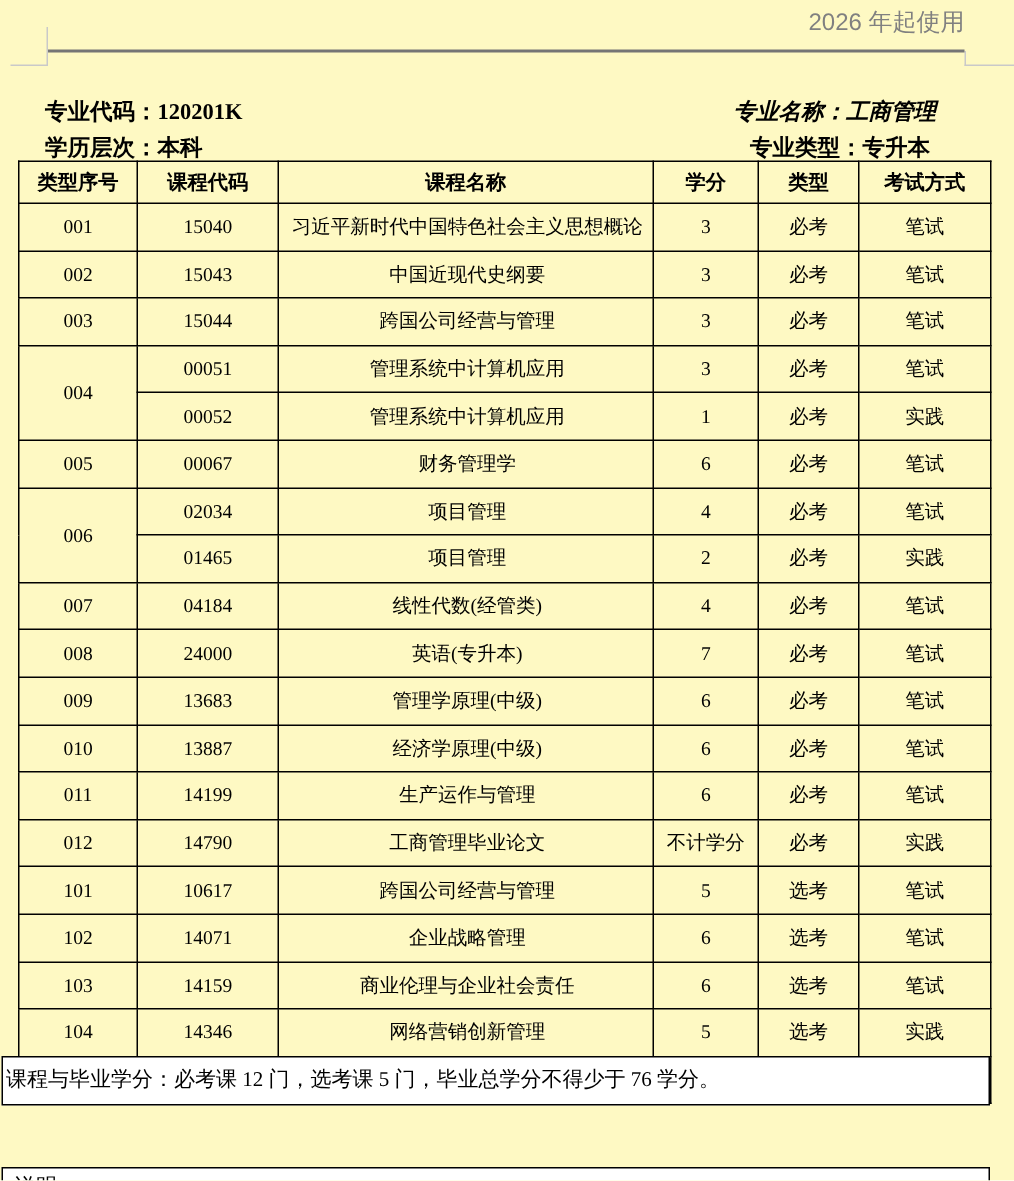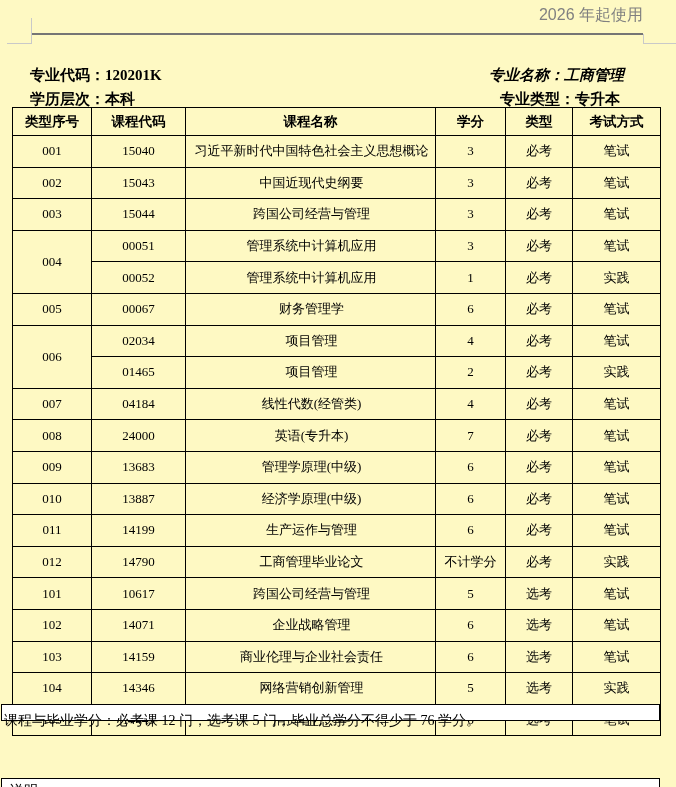--- a/index.html
+++ b/index.html
@@ -25,21 +25,21 @@
   .info-r2 { left:500px; top:90px; }
 
   table.course { position:absolute; left:12px; top:107px; width:648px;
                  border-collapse:collapse; table-layout:fixed;padding-left:16px; }
   table.course th, table.course td { border:1px solid #000; overflow:hidden; }
   table.course thead th { height:28px; font-size:13.5px; font-weight:bold; text-align:center; }
   table.course tbody tr { height:31.6px; }
   table.course td { font-size:13px; text-align:center; vertical-align:middle; }
   td.c-name { text-align:left; padding-left:2px; }
 
-  .footer-row { position:absolute; left:1px; top:704px; width:659px; height:17px;
+  .footer-row { position:absolute; left:1px; top:704px; width:659px; height:33px;
                 border:1px solid #000; font-size:14px; line-height:31px;
                 padding-left:2px; white-space:nowrap; background:#fff; }
   .partial-row { position:absolute; left:1px; top:778px; width:659px; height:40px;
                  border:1px solid #000; font-size:14px; padding:3px 0 0 8px; background:#fff; }
 </style>
 </head>
 <body>
 
 <div class="page">
 

